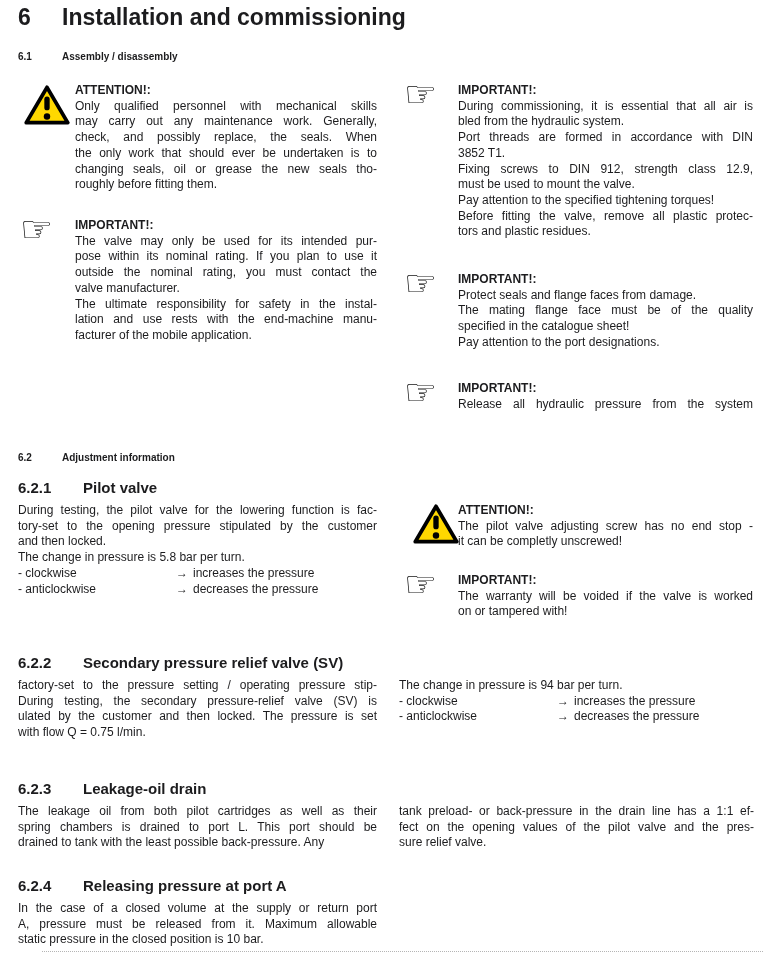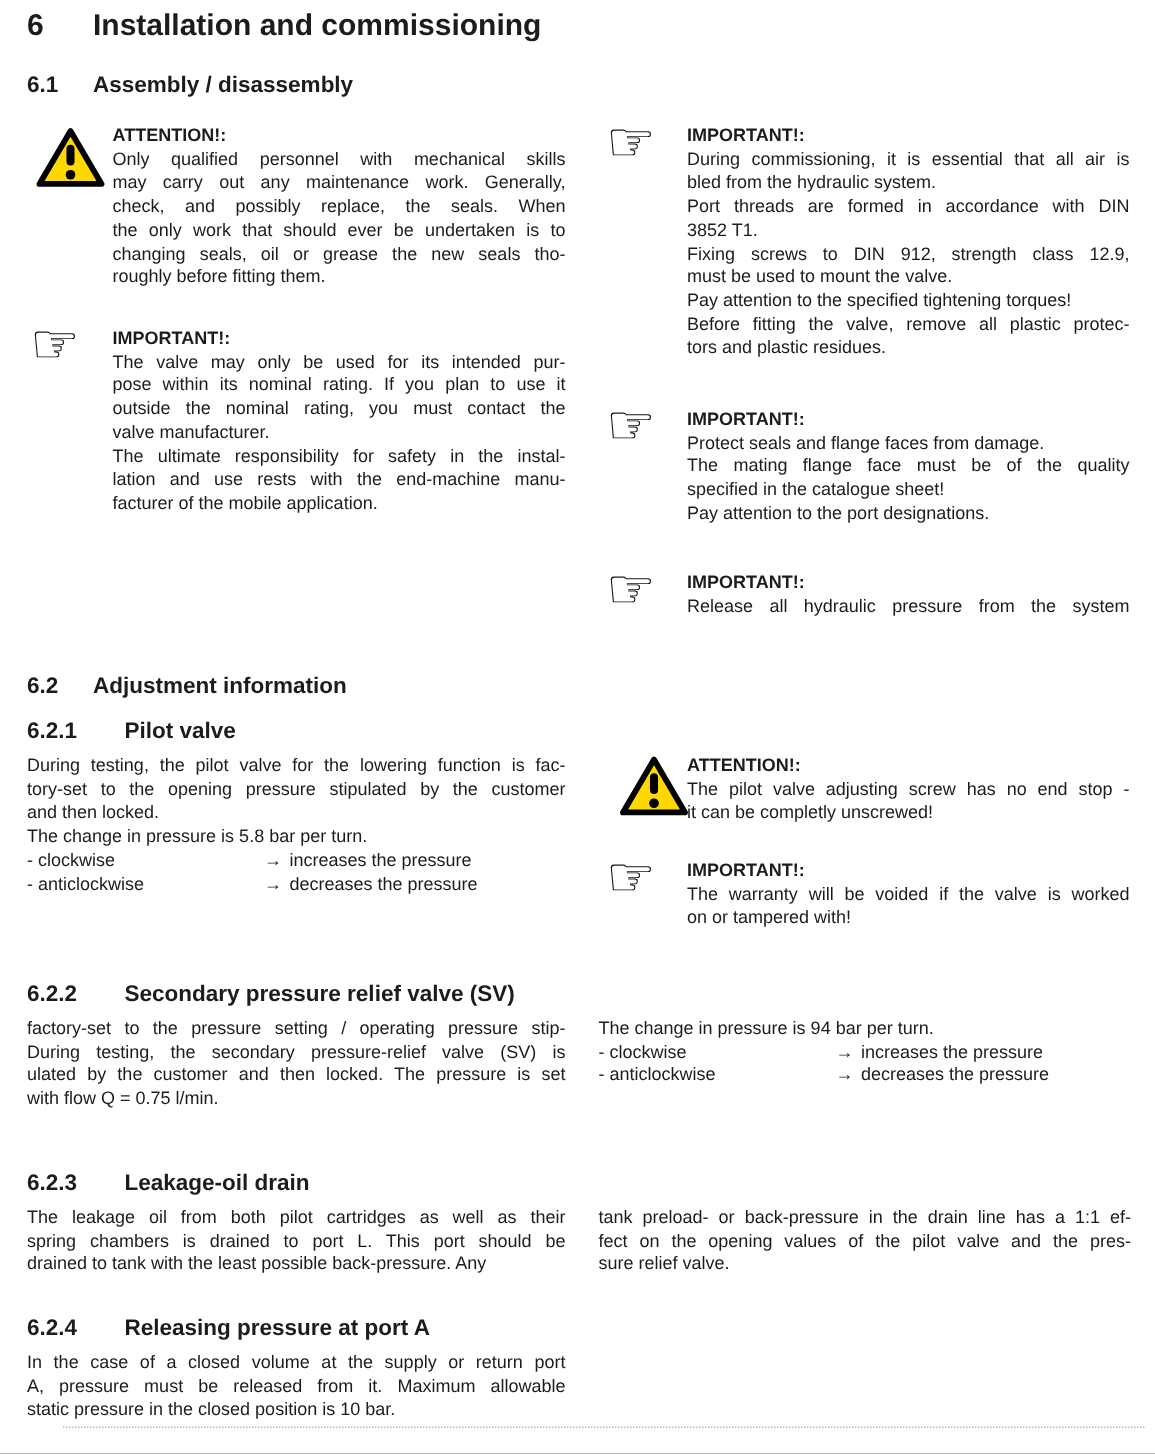--- a/index.html
+++ b/index.html
@@ -7,23 +7,23 @@
     position:relative;
     width:770px;height:969px;
     background:#ffffff;
     font-family:"Liberation Sans","DejaVu Sans",sans-serif;
     color:#1c1c1e;
     font-size:12px;
     line-height:15.7px;
     overflow:hidden;
   }
   
-  .h1{position:absolute;left:18px;top:6px;font-size:20px;font-weight:bold;line-height:22px;}
+  .h1{position:absolute;left:18px;top:6px;font-size:23px;font-weight:bold;line-height:22px;}
   .h1 .num{display:inline-block;width:44px;}
-  .h2{position:absolute;left:18px;font-size:15px;font-weight:bold;line-height:20px;}
+  .h2{position:absolute;left:18px;font-size:10px;font-weight:bold;line-height:20px;}
   .h2 .num{display:inline-block;width:44px;}
   .h3{position:absolute;left:18px;font-size:15px;font-weight:bold;line-height:17px;}
   .h3 .num{display:inline-block;width:65px;}
 
   
   .notice{position:absolute;}
   .notice.nl{left:26px;width:351px;}
   .notice.nr{left:405px;width:348px;}
   .notice .nbody{margin-left:49px;}
   .notice.nr .nbody{margin-left:53px;}

